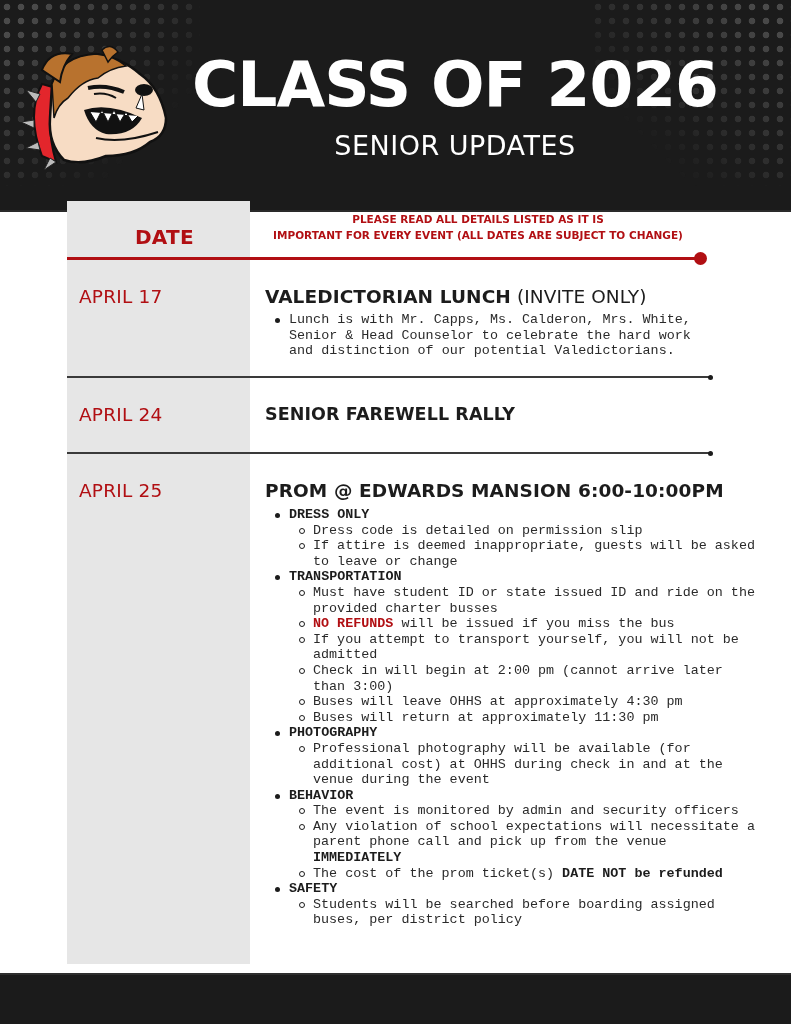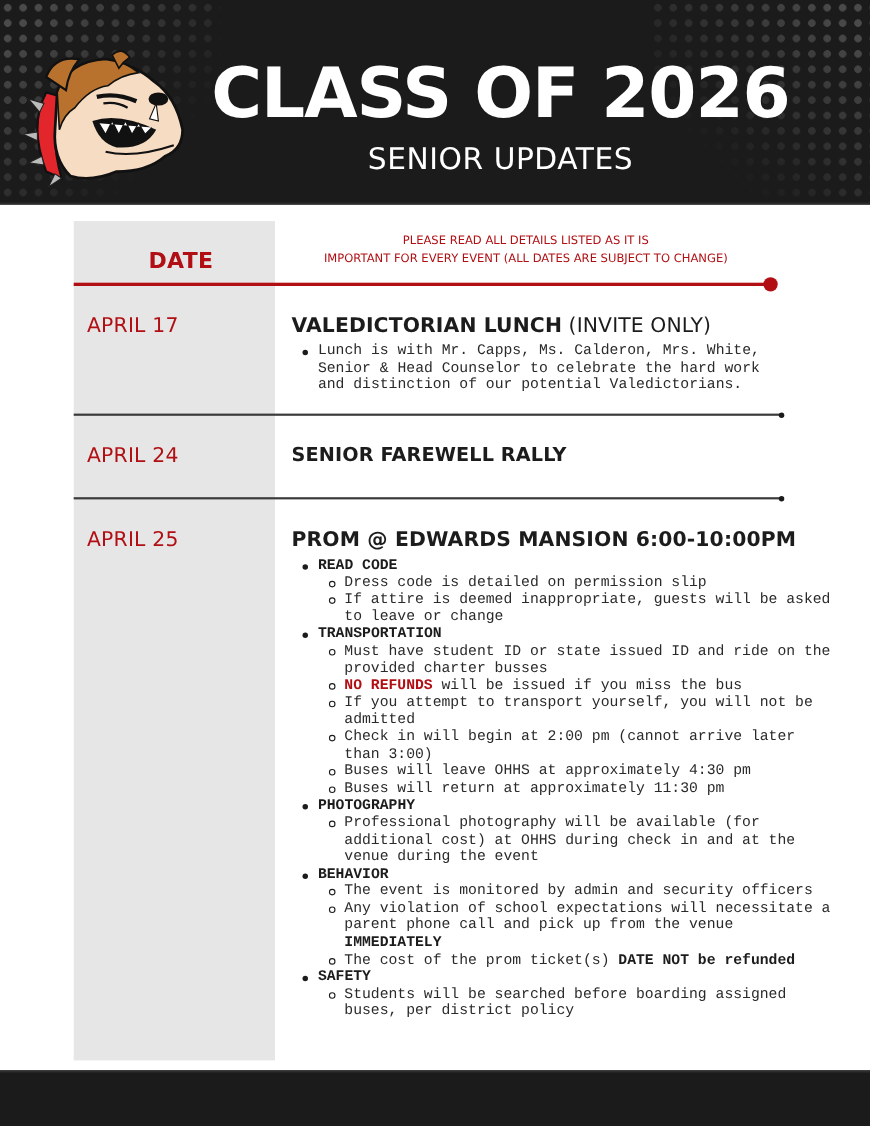--- a/index.html
+++ b/index.html
@@ -1,20 +1,20 @@
 <!DOCTYPE html>
 <html><head>
   <meta charset="utf-8">
   <style>
     * { box-sizing: border-box; margin: 0; padding: 0; }
     html, body { width: 791px; height: 1024px; overflow: hidden; background: #ffffff; }
     body { font-family: "DejaVu Sans", "Liberation Sans", sans-serif; color: #1c1c1c; position: relative; }
 
     .header {
-      position: absolute; left: 0; top: 0; width: 791px; height: 186px;
+      position: absolute; left: 0; top: 0; width: 791px; height: 212px;
       background: #1b1b1b; overflow: hidden;
       border-bottom: 2px solid #2a2a2a;
     }
     .dots {
       position: absolute; top: 0; width: 200px; height: 186px;
       background-image: radial-gradient(circle, #4a4a4a 3.2px, transparent 3.6px);
       background-size: 14px 14px;
     }
     .dots.left { left: 0; -webkit-mask-image: linear-gradient(to right, rgba(0,0,0,1), rgba(0,0,0,0)); mask-image: linear-gradient(135deg, rgba(0,0,0,1) 10%, rgba(0,0,0,0) 75%); }
     .dots.right { right: 0; mask-image: linear-gradient(225deg, rgba(0,0,0,1) 10%, rgba(0,0,0,0) 75%); -webkit-mask-image: linear-gradient(225deg, rgba(0,0,0,1) 10%, rgba(0,0,0,0) 75%); }
@@ -35,21 +35,21 @@
     .date-col {
       position: absolute; left: 67px; top: 201px; width: 183px; height: 763px;
       background: #e6e6e6;
     }
     .date-heading {
       position: absolute; left: 80px; top: 225px; width: 169px; text-align: center;
       color: #b10f13; font-weight: bold; font-size: 20px; letter-spacing: 0.3px;
     }
     .notice {
       position: absolute; left: 250px; top: 211px; width: 456px; text-align: center;
-      color: #b10f13; font-weight: normal; font-size: 10.5px; line-height: 16px;
+      color: #b10f13; font-weight: bold; font-size: 10.5px; line-height: 16px;
     }
     .red-line {
       position: absolute; left: 67px; top: 257px; width: 633px; height: 3px; background: #b10f13;
     }
     .red-dot {
       position: absolute; left: 694px; top: 252px; width: 13px; height: 13px; border-radius: 50%; background: #b10f13;
     }
     .divider {
       position: absolute; left: 67px; width: 643px; height: 2px; background: #3a3a3a;
     }
@@ -150,21 +150,21 @@
 <div class="date" style="top:404px;">APRIL 24</div>
 <div class="event-title" style="top:404px; font-size:17.5px;">SENIOR FAREWELL RALLY</div>
 <div class="divider" style="top:452px;"></div>
 
 <div class="date" style="top:480px;">APRIL 25</div>
 <div class="event-title" style="top:480px;">PROM @ EDWARDS MANSION 6:00-10:00PM</div>
 
 <div class="content" style="top:507px; width:490px;">
   <ul class="l1">
     <li>
-      <div class="head">READ CODE</div>
+      <div class="head">DRESS ONLY</div>
       <ul class="l2">
         <li>Dress code is detailed on permission slip</li>
         <li>If attire is deemed inappropriate, guests will be asked to leave or change</li>
       </ul>
     </li>
     <li>
       <div class="head">TRANSPORTATION</div>
       <ul class="l2">
         <li>Must have student ID or state issued ID and ride on the provided charter busses</li>
         <li><span class="red-bold">NO REFUNDS</span><span> will be issued if you miss the bus</span></li>

